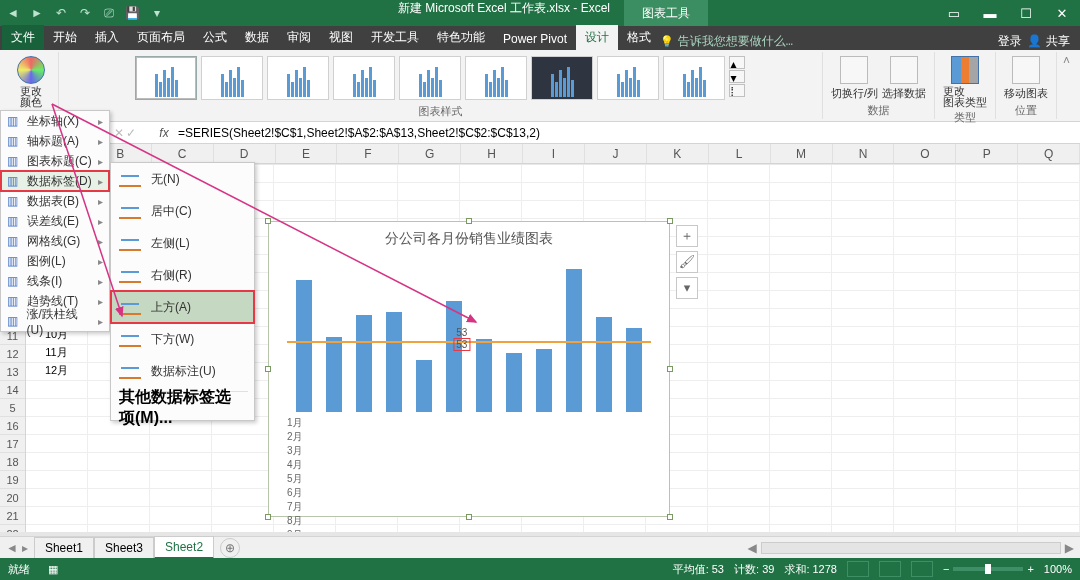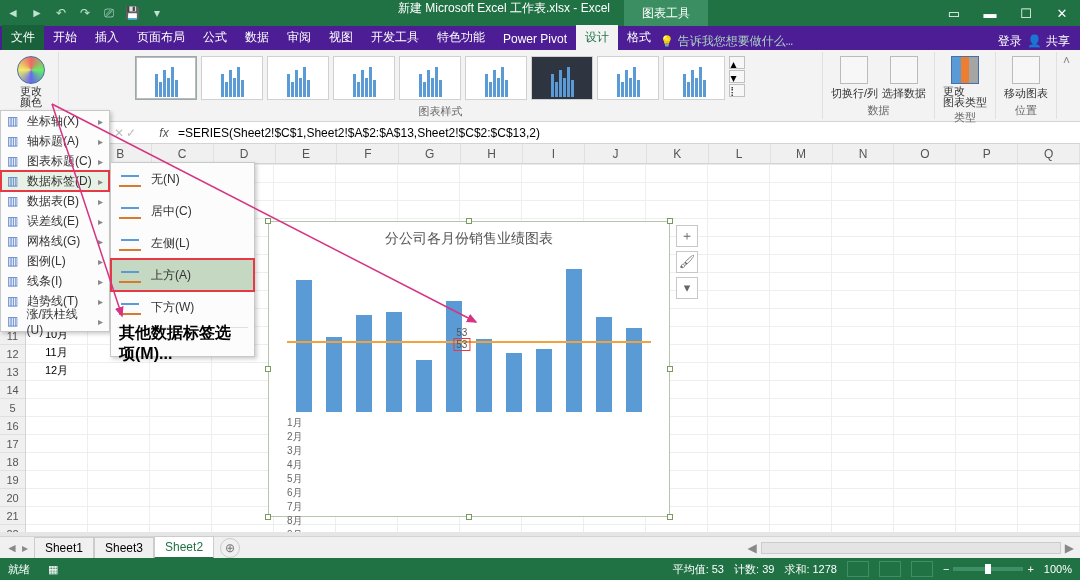--- a/index.html
+++ b/index.html
@@ -8,21 +8,21 @@
 
 .titlebar { height: 26px; background: #207245; color: #fff; display: flex; align-items: center; padding: 0 4px; }
 .titlebar .qat { display: flex; gap: 6px; align-items: center; }
 .titlebar .qat span { width: 18px; height: 18px; display: flex; align-items: center; justify-content: center; font-size: 12px; color: #bfe3d0; cursor: pointer; }
 .titlebar .title { flex: 1; text-align: center; font-size: 12px; color: #fff; display: flex; justify-content: center; gap: 14px;}
 .titlebar .chart-tools { background:#3a8e61; padding:0 18px; height:26px; line-height:26px; font-size:12px; color:#fff;}
 .titlebar .wincontrols { display: flex; gap: 8px; }
 .titlebar .wincontrols span { width: 28px; text-align: center; font-size: 13px; color: #fff; cursor: pointer; }
 
 
-.tabs { height: 24px; background: #4c1d95; display: flex; align-items: flex-end; padding: 0 2px; color: #fff; }
+.tabs { height: 24px; background: #404040; display: flex; align-items: flex-end; padding: 0 2px; color: #fff; }
 .tabs .tab { padding: 4px 9px; font-size: 12px; cursor: pointer; }
 .tabs .tab.file { background: #19613a; }
 .tabs .tab.active { background: #f3f3f3; color: #207245; }
 .tabs .right { margin-left:auto; display:flex; gap:6px; align-items:center; padding-right:8px; }
 .tabs .tellme { color:#a9d5bf; font-size:12px; display:flex; align-items:center; gap:4px;font-family:Liberation Mono, monospace;}
 .tabs .tellme::before { content:"💡"; font-size:11px;}
 
 
 .ribbon { height: 72px; background: #f3f3f3; border-bottom: 1px solid #d4d4d4; display: flex; padding: 2px 4px; }
 .ribbon .group { border-right: 1px solid #e0e0e0; padding: 2px 6px; display: flex; flex-direction: column; align-items: center; justify-content: space-between; }
@@ -846,27 +846,35 @@
       <span>无(N)</span>
     </div>
     <div class="mi">
       <span class="ic"></span>
       <span>居中(C)</span>
     </div>
     <div class="mi">
       <span class="ic"></span>
       <span>左侧(L)</span>
     </div>
+    <div class="mi">
+      <span class="ic"></span>
+      <span>右侧(R)</span>
+    </div>
     <div class="mi sel">
       <span class="ic"></span>
       <span>上方(A)</span>
     </div>
     <div class="mi">
       <span class="ic"></span>
       <span>下方(W)</span>
+    </div>
+    <div class="mi">
+      <span class="ic"></span>
+      <span>数据标注(U)</span>
     </div>
     <div class="sep"></div>
     <div class="more">其他数据标签选项(M)...</div>
   </div>
 
 <div class="sheettabs">
   <div class="nav">
       <span>◄</span>
       <span>▸</span>
     </div>

